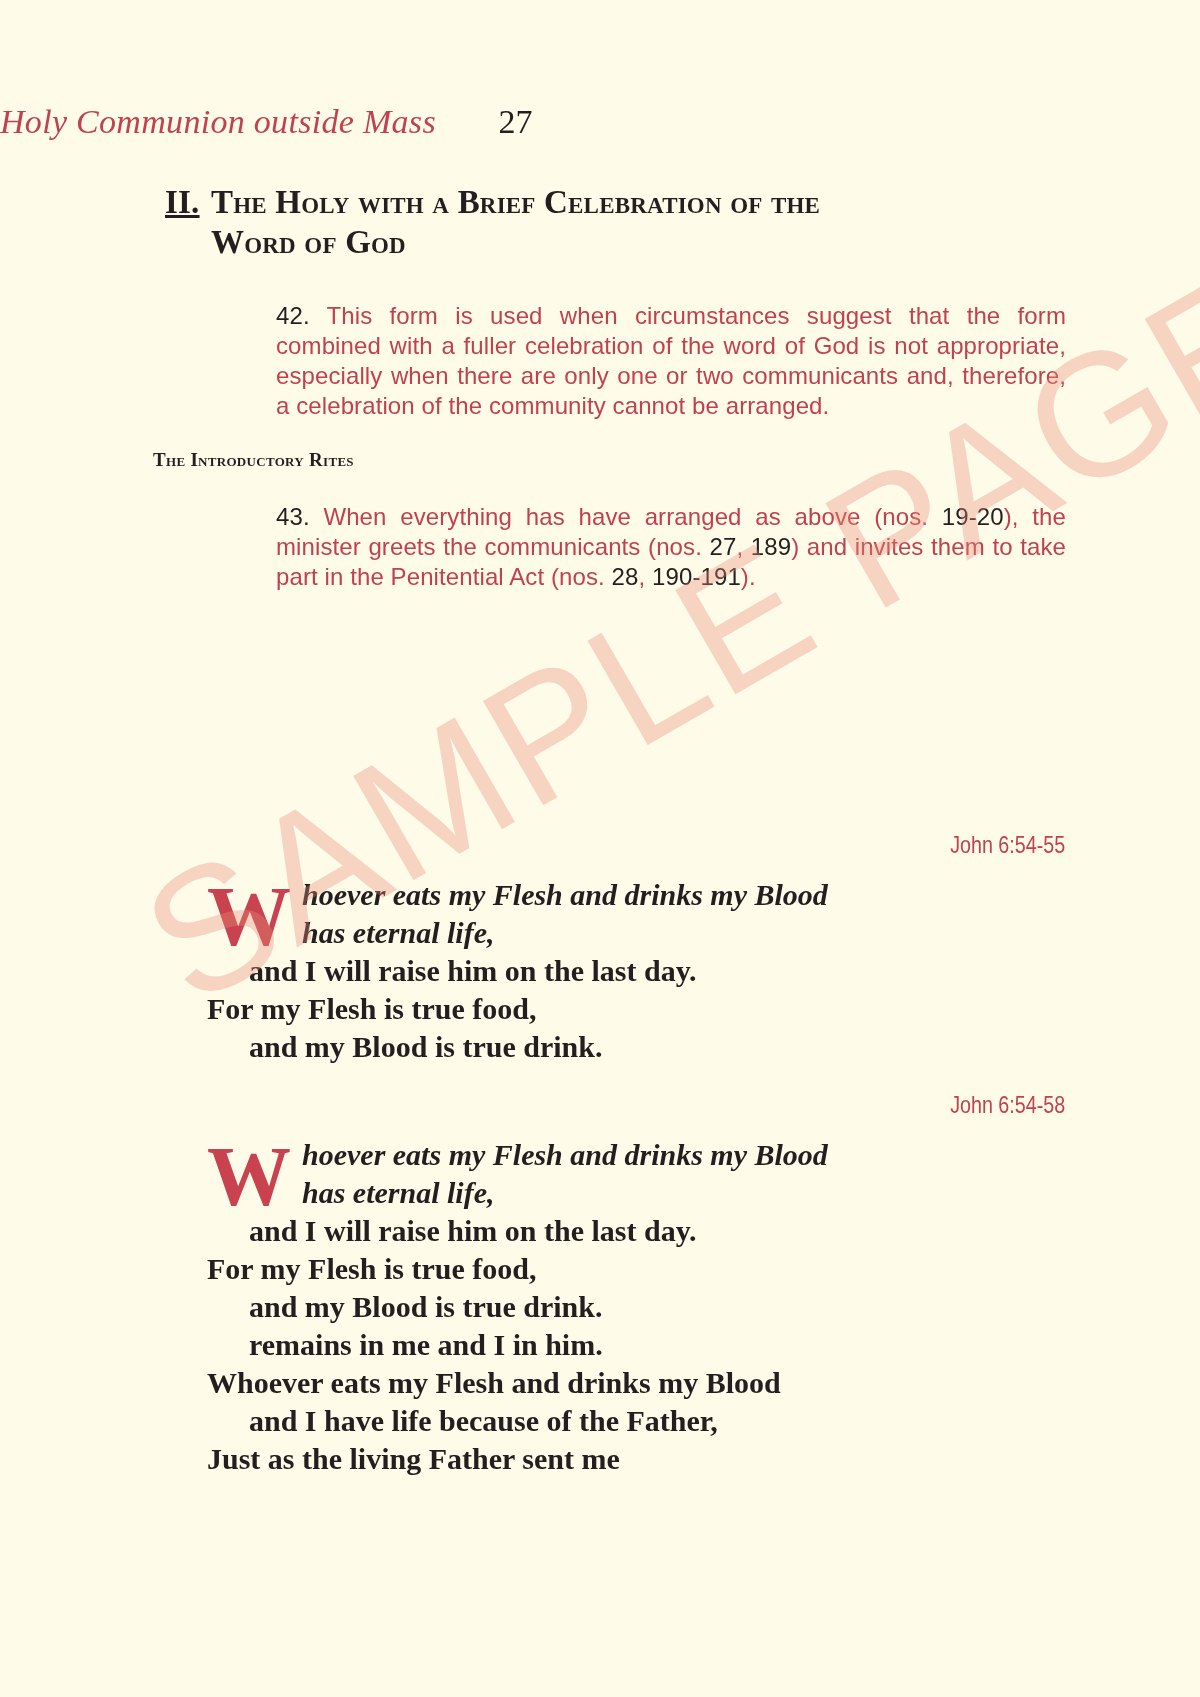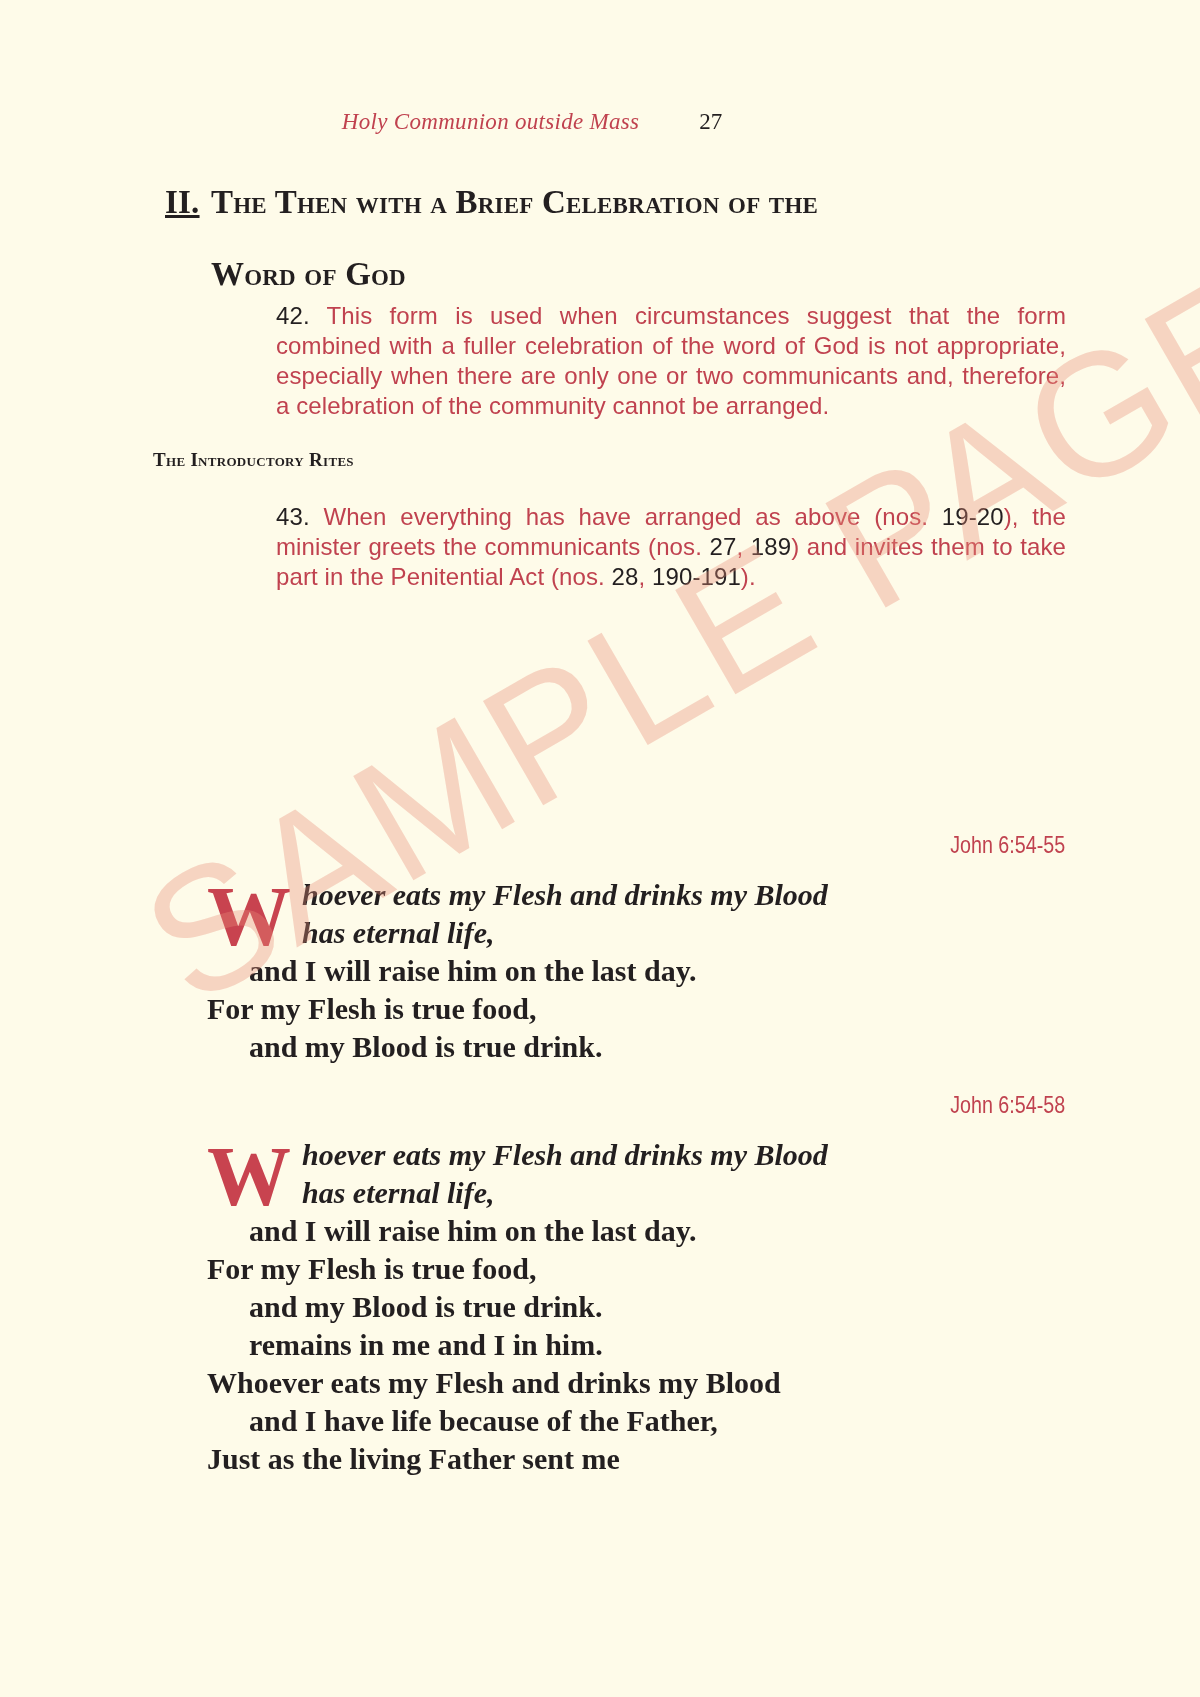--- a/index.html
+++ b/index.html
@@ -7,31 +7,31 @@
     width: 1200px; height: 1697px;
     background: #fefbe9;
     position: relative; overflow: hidden;
     font-family: "Liberation Serif", serif;
     color: #231f20;
   }
   .page { position: absolute; inset: 0; }
 
   .running-head {
     position: absolute; top: 102px; left: 0; width: 1064px;
-    text-align: center; font-size: 23px; line-height: 40px;
+    text-align: left; font-size: 34px; line-height: 40px;
   }
   .running-title { color: #c0424f; font-style: italic; margin-right: 54px; letter-spacing: 0.3px; }
   .page-number { color: #231f20; }
 
   .section-title {
     position: absolute; left: 165px; top: 182px; width: 800px;
     font-weight: bold; font-size: 33px; line-height: 40px; letter-spacing: 0.2px;
   }
   .section-title .num { display: inline-block; width: 46px; text-decoration: underline; }
-  .section-title .line2 { padding-left: 46px; display: block; margin-top: 32px; }
+  .section-title .line2 { padding-left: 46px; display: block; }
   .sc { font-variant: small-caps; }
 
   .subhead {
     position: absolute; left: 153px; font-weight: bold;
     font-size: 19px; line-height: 36px; font-variant: small-caps; letter-spacing: 0.3px;
   }
 
   .rubric {
     position: absolute; left: 276px; width: 790px;
     font-family: "Liberation Sans", sans-serif; font-size: 24px; line-height: 30px;
@@ -70,21 +70,21 @@
 <body>
 
 <div class="page">
 
   <div class="running-head">
     <span class="running-title">Holy Communion outside Mass</span>
     <span class="page-number">27</span>
   </div>
 
   <div class="section-title">
-    <span class="num">II.</span><span class="sc">The Then with a Brief Celebration of the</span>
+    <span class="num">II.</span><span class="sc">The Holy with a Brief Celebration of the</span>
     <span class="line2 sc">Word of God</span>
   </div>
 
   <div class="rubric" style="top:301px;">
     <span class="para-num">42.</span>
     <span>This form is used when circumstances suggest that the form combined with a fuller celebration of the word of God is not appropriate, especially when there are only one or two communicants and, therefore, a celebration of the community cannot be arranged.</span>
   </div>
 
   <div class="subhead" style="top:442px;">The Introductory Rites</div>
 

